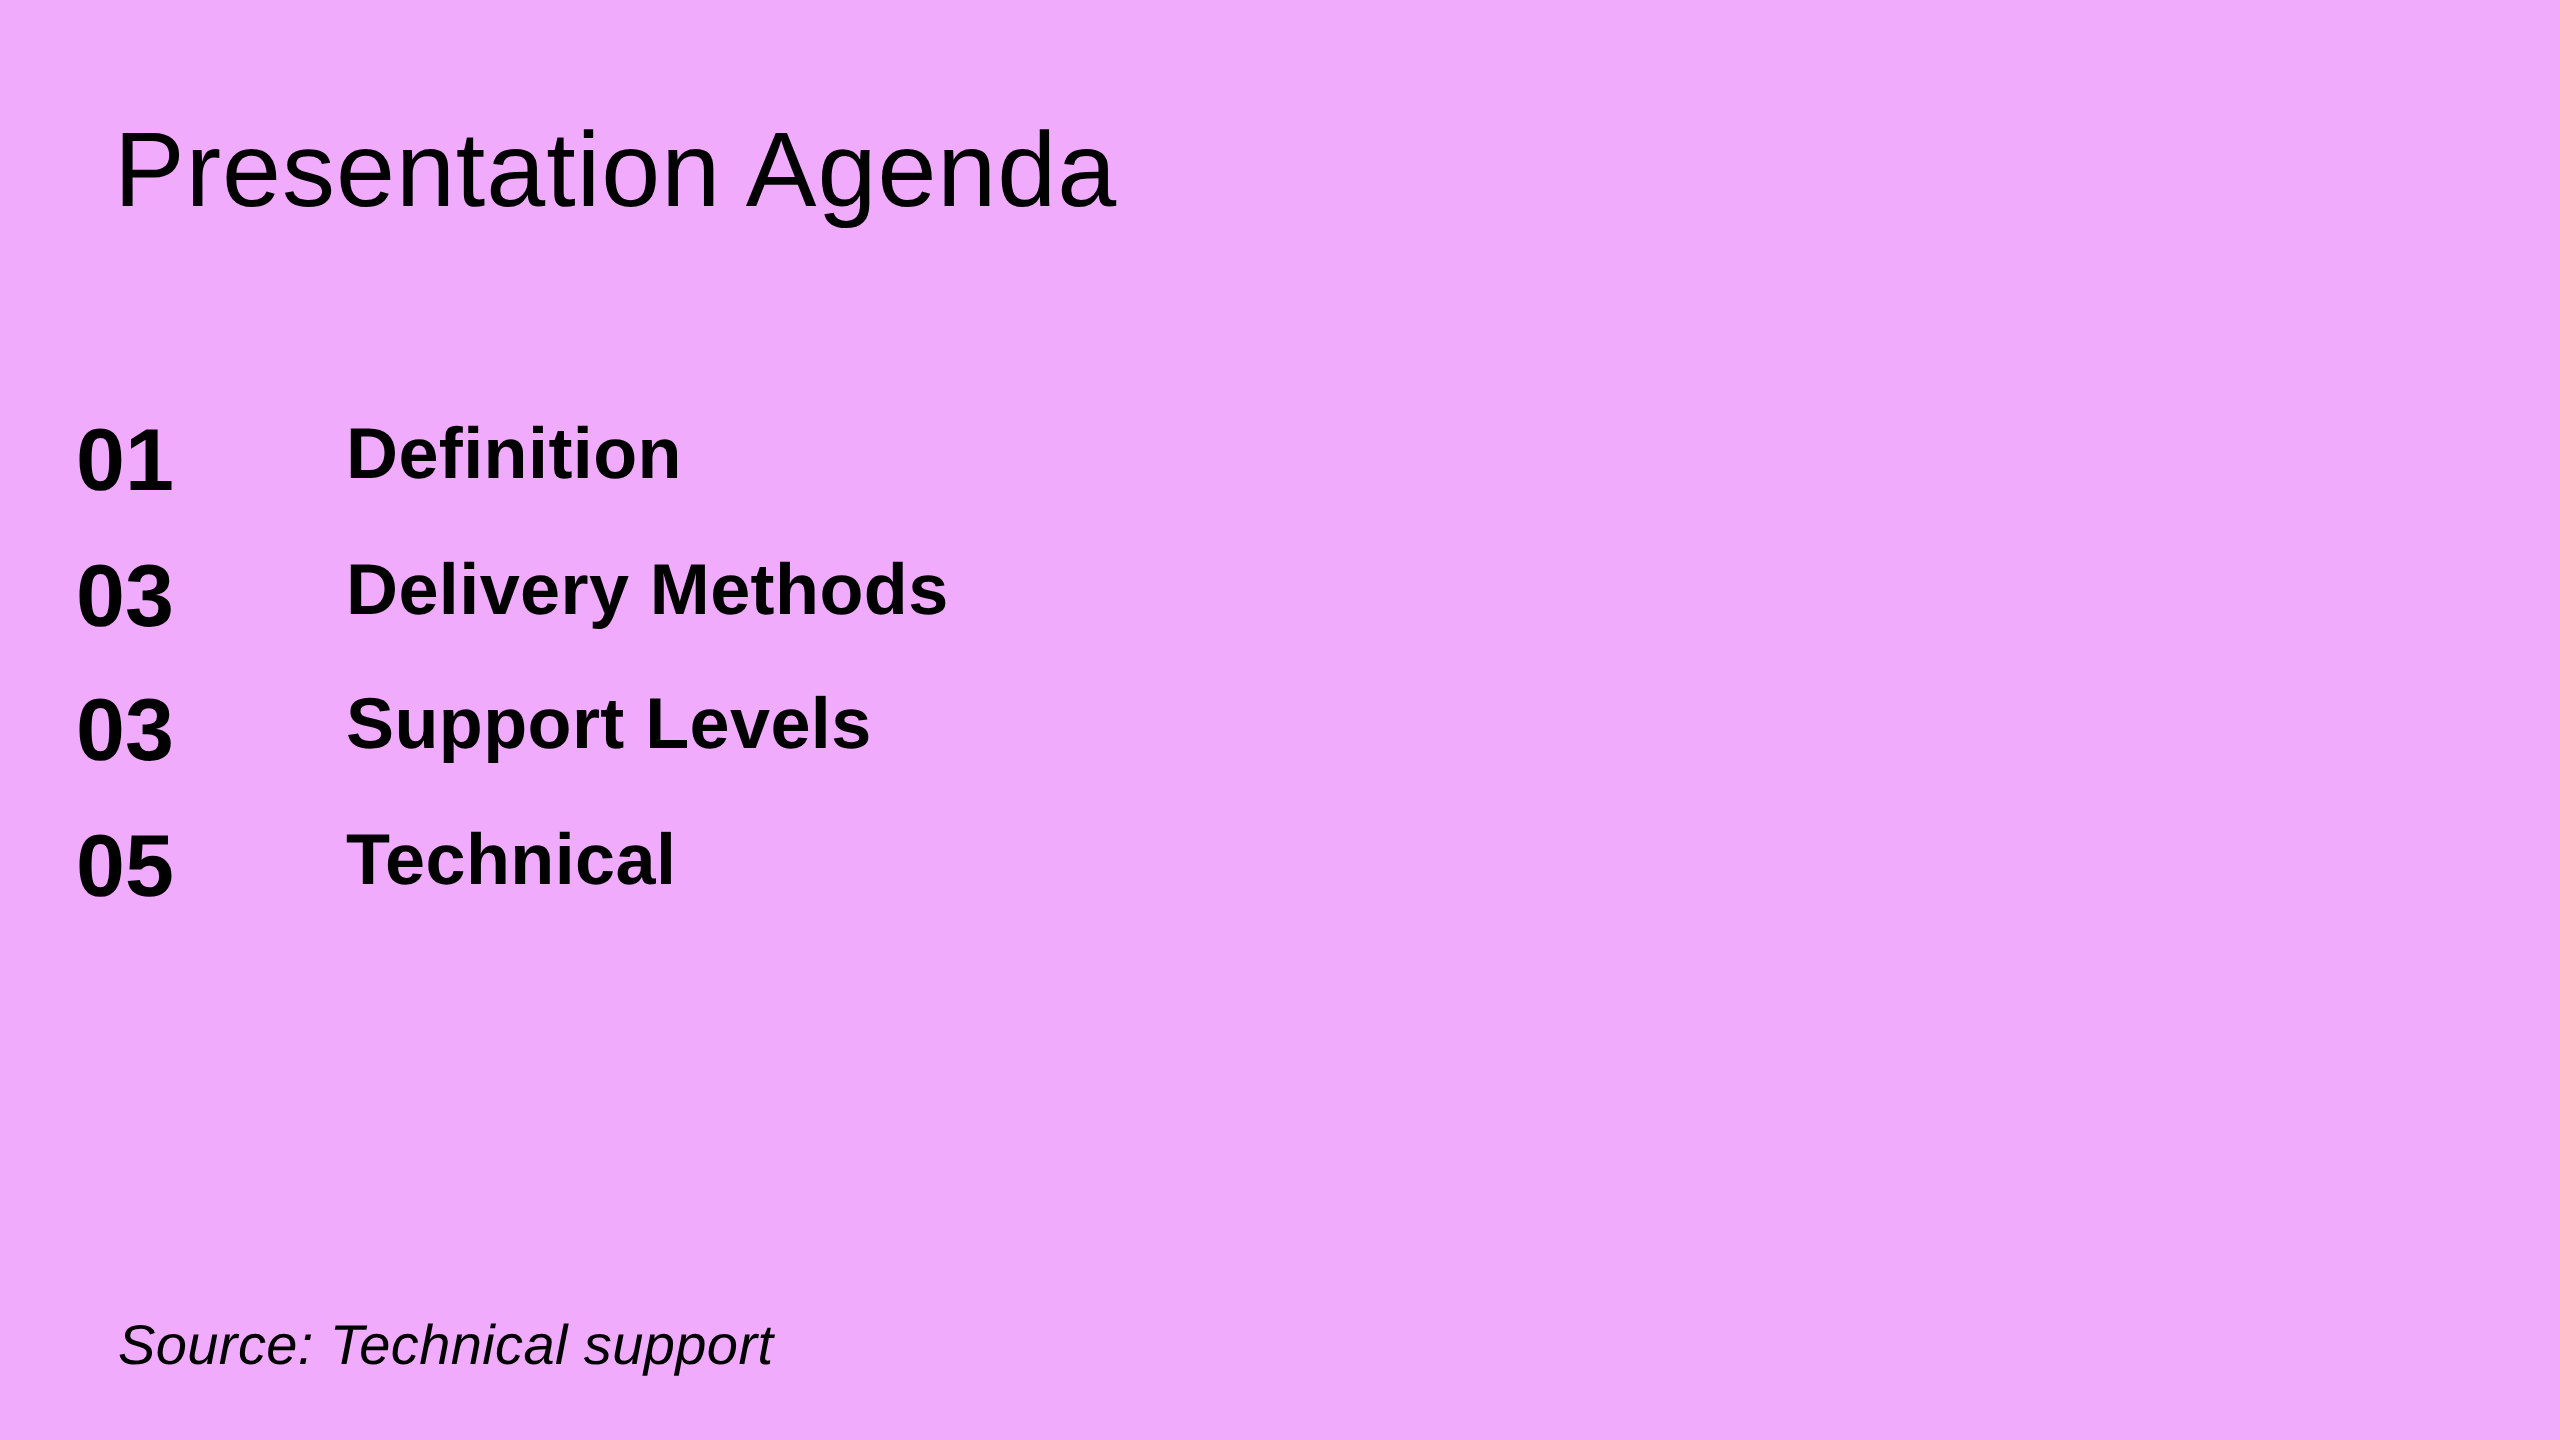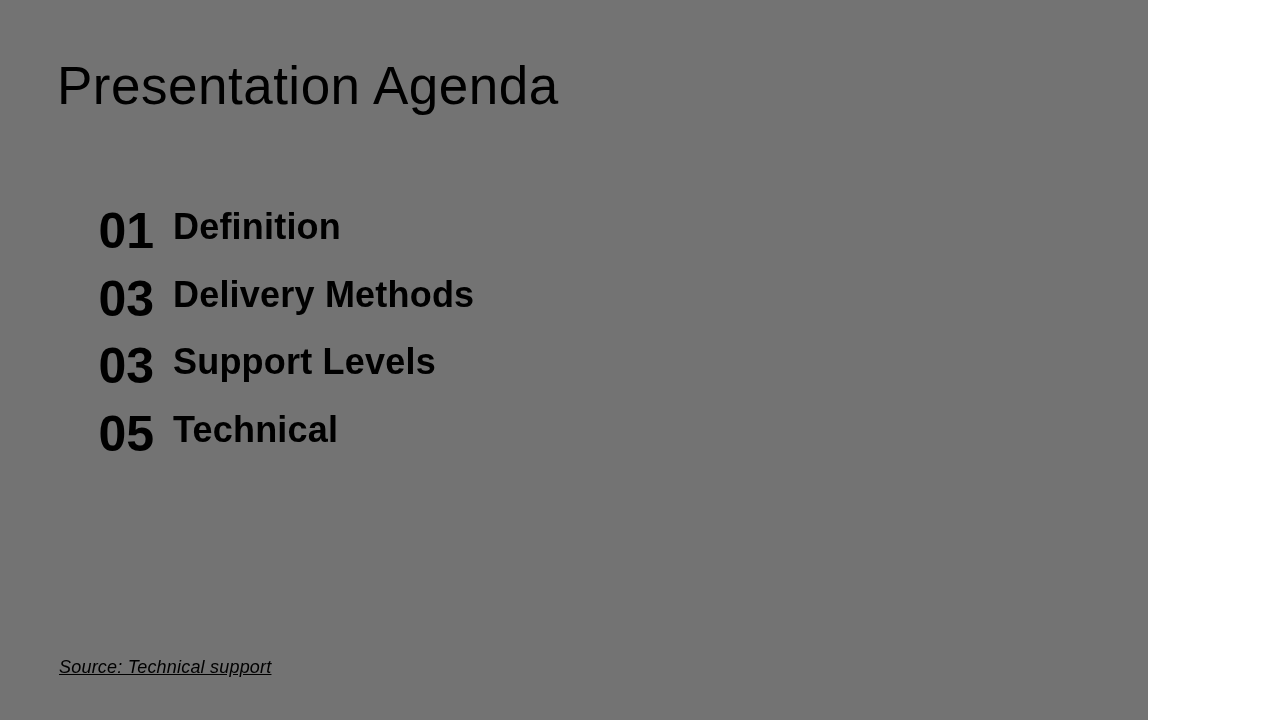--- a/index.html
+++ b/index.html
@@ -6,23 +6,23 @@
   html, body {
     width: 1280px;
     height: 720px;
     background: #ffffff;
     font-family: "Liberation Sans", sans-serif;
     color: #000000;
     overflow: hidden;
   }
   .slide {
     position: relative;
-    width: 1148px;
+    width: 1280px;
     height: 720px;
-    background: #737373;
+    background: #f0abfc;
   }
   .slide-title {
     position: absolute;
     left: 57px;
     top: 59px;
     font-size: 53px;
     font-weight: 400;
     letter-spacing: 0.5px;
     line-height: 1;
     color: #000000;
@@ -33,49 +33,48 @@
     left: 38px;
     top: 197px;
   }
   .agenda-row {
     display: flex;
     align-items: center;
     height: 67.7px;
   }
   .agenda-number {
     width: 116px;
-    text-align: right;
-    font-size: 50px;
+    text-align: left;
+    font-size: 44px;
     font-weight: 700;
     letter-spacing: 0px;
     line-height: 1;
     color: #000000;
   }
   .agenda-label {
     margin-left: 19px;
     font-size: 36px;
     font-weight: 700;
     letter-spacing: 0.2px;
     line-height: 1;
     color: #000000;
     position: relative;
     top: -4px;
     white-space: nowrap;
   }
   .source-note {
     position: absolute;
     left: 59px;
     top: 657px;
-    font-size: 18px;
+    font-size: 28px;
     font-style: italic;
     font-weight: 400;
     letter-spacing: 0.2px;
     color: #000000;
     white-space: nowrap;
-    text-decoration: underline;
   }
 </style>
 </head>
 <body>
 
 <div class="slide">
 
   <h1 class="slide-title">Presentation Agenda</h1>
 
   <div class="agenda">

